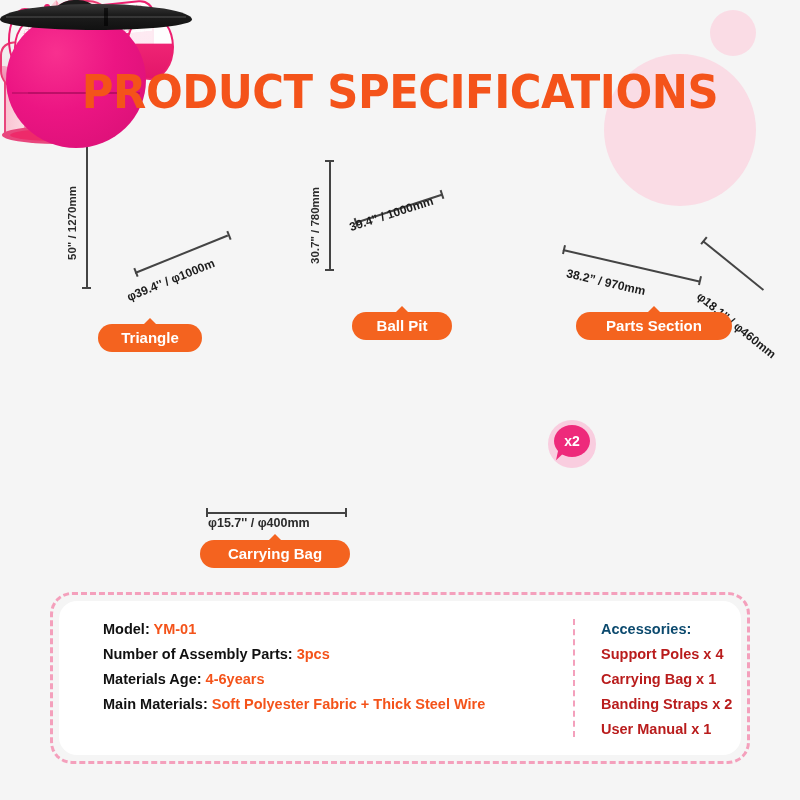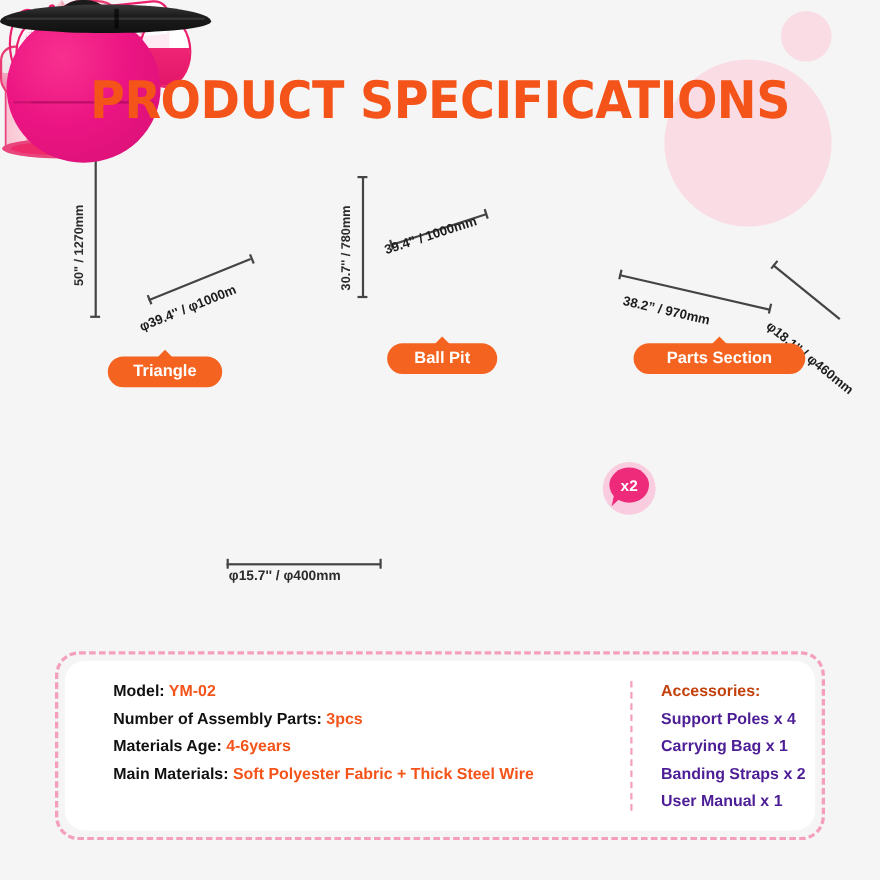--- a/index.html
+++ b/index.html
@@ -274,22 +274,22 @@
   #spec-divider {
     width: 0; border-left: 2px dashed #f4a0bc;
     margin: 2px 26px 2px 0;
   }
   #spec-right { flex: 1; }
   .spec-row {
     font-size: 14.5px; font-weight: bold; color: #111;
     line-height: 25px; white-space: nowrap;
   }
   .spec-val { color: #f4531a; }
-  .acc-head { font-size: 14.5px; font-weight: bold; color: #c2410c; line-height: 25px; }
-  .acc-item { font-size: 14.5px; font-weight: bold; color: #4c1d95; line-height: 25px; }
+  .acc-head { font-size: 14.5px; font-weight: bold; color: #0c4a6e; line-height: 25px; }
+  .acc-item { font-size: 14.5px; font-weight: bold; color: #b91c1c; line-height: 25px; }
 </style>
 </head>
 <body>
 
 <div class="deco-circle" id="deco-big"></div>
 <div class="deco-circle" id="deco-small"></div>
 
 <div id="page-title">PRODUCT SPECIFICATIONS</div>
 
 <div class="item">
@@ -378,20 +378,21 @@
     <div class="disc"></div>
     <div class="seam"></div>
     <div class="pocket"></div>
   </div>
 
   <div class="dim-line dim-h" style="left:206px;top:512px;width:140px;"></div>
   <div class="cap cap-v" style="left:206px;top:508px;"></div>
   <div class="cap cap-v" style="left:345px;top:508px;"></div>
   <div class="dim-text" style="left:208px;top:516px;font-size:12.5px;">φ15.7'' / φ400mm</div>
 
+  <div class="pill" style="left:200px;top:540px;width:150px;">Carrying Bag</div>
 </div>
 
 <div class="item">
   <div id="x2-badge">
     <div class="halo"></div>
     <div class="tail"></div>
     <div class="bubble">x2</div>
   </div>
 
   <div id="straps">
@@ -400,21 +401,21 @@
     <div class="buckle"></div>
   </div>
 
 </div>
 
 <div id="spec-panel">
   <div id="spec-inner">
     <div id="spec-left">
       <div class="spec-row">
         <span>Model:</span>
-        <span class="spec-val">YM-02</span>
+        <span class="spec-val">YM-01</span>
       </div>
       <div class="spec-row">
         <span>Number of Assembly Parts:</span>
         <span class="spec-val">3pcs</span>
       </div>
       <div class="spec-row">
         <span>Materials Age:</span>
         <span class="spec-val">4-6years</span>
       </div>
       <div class="spec-row">

